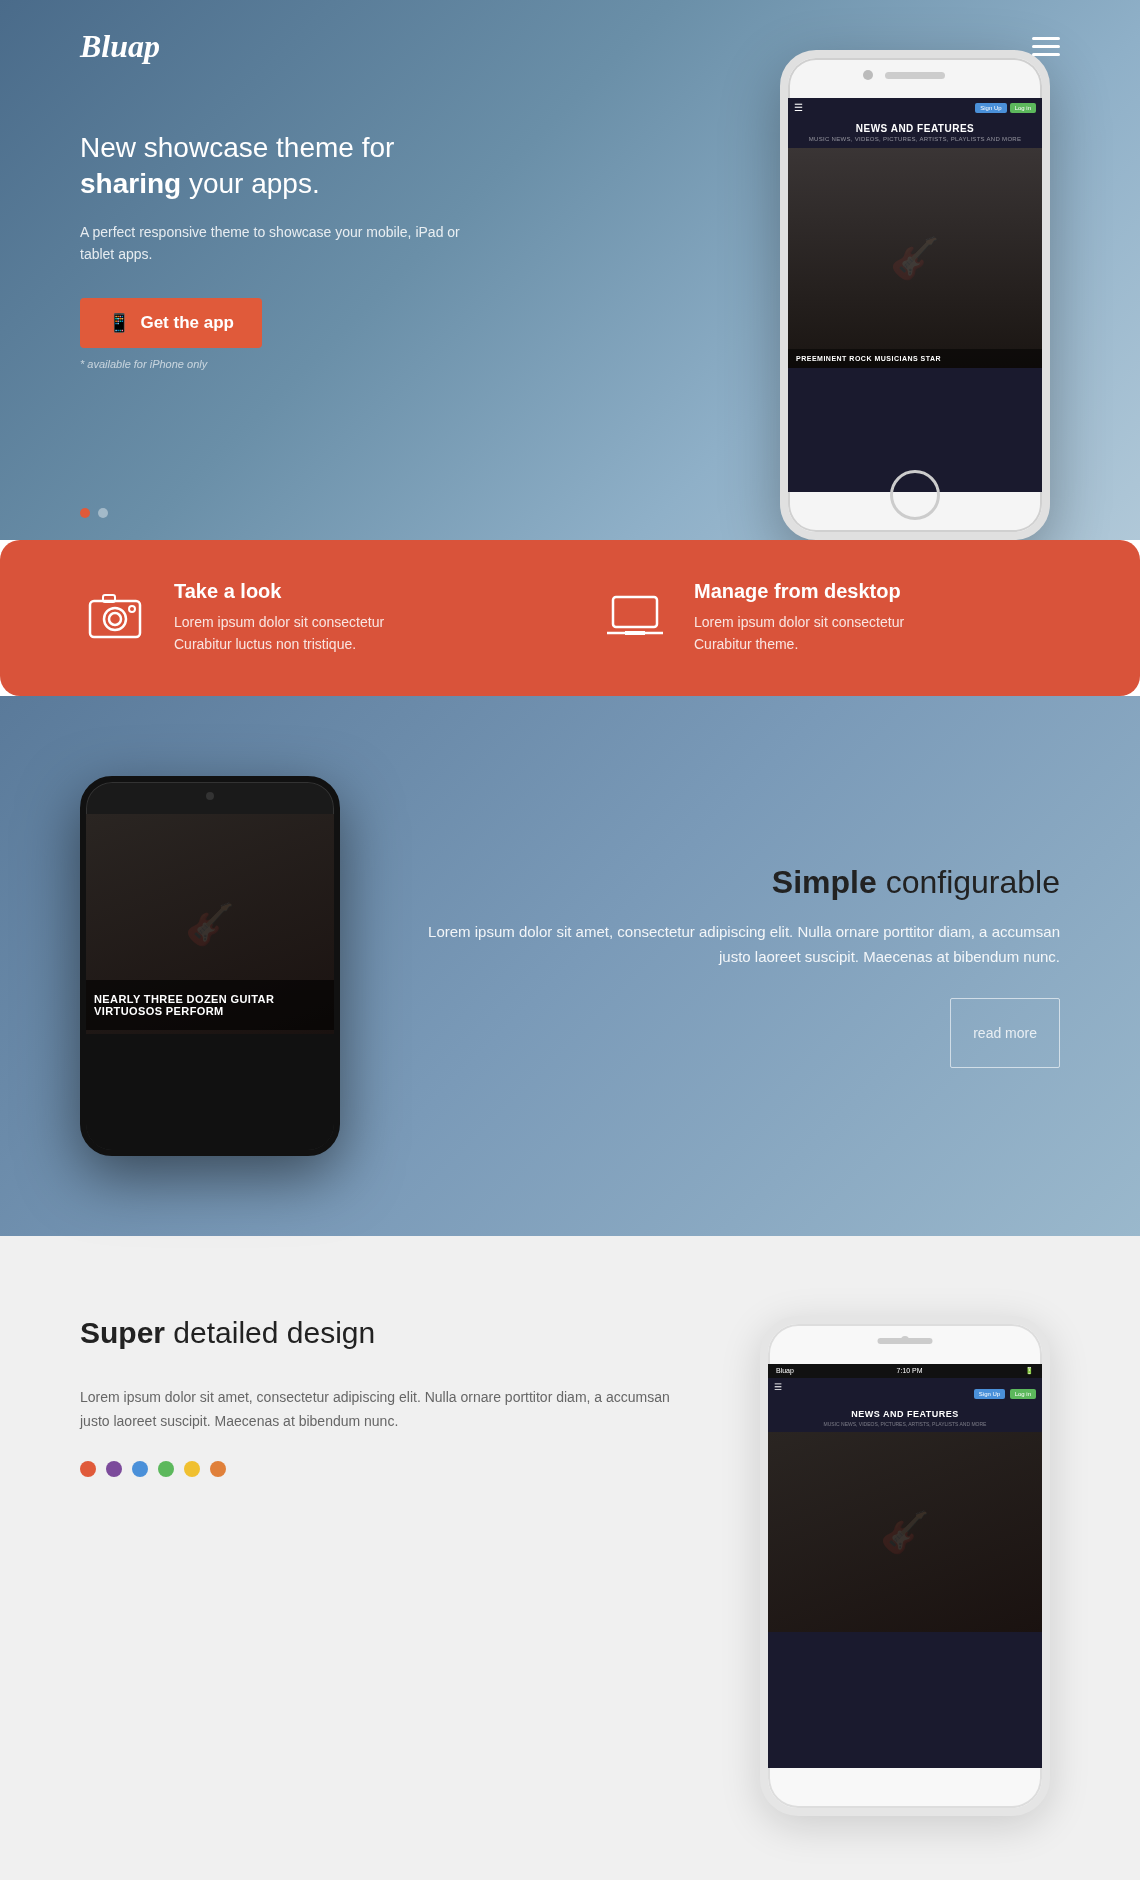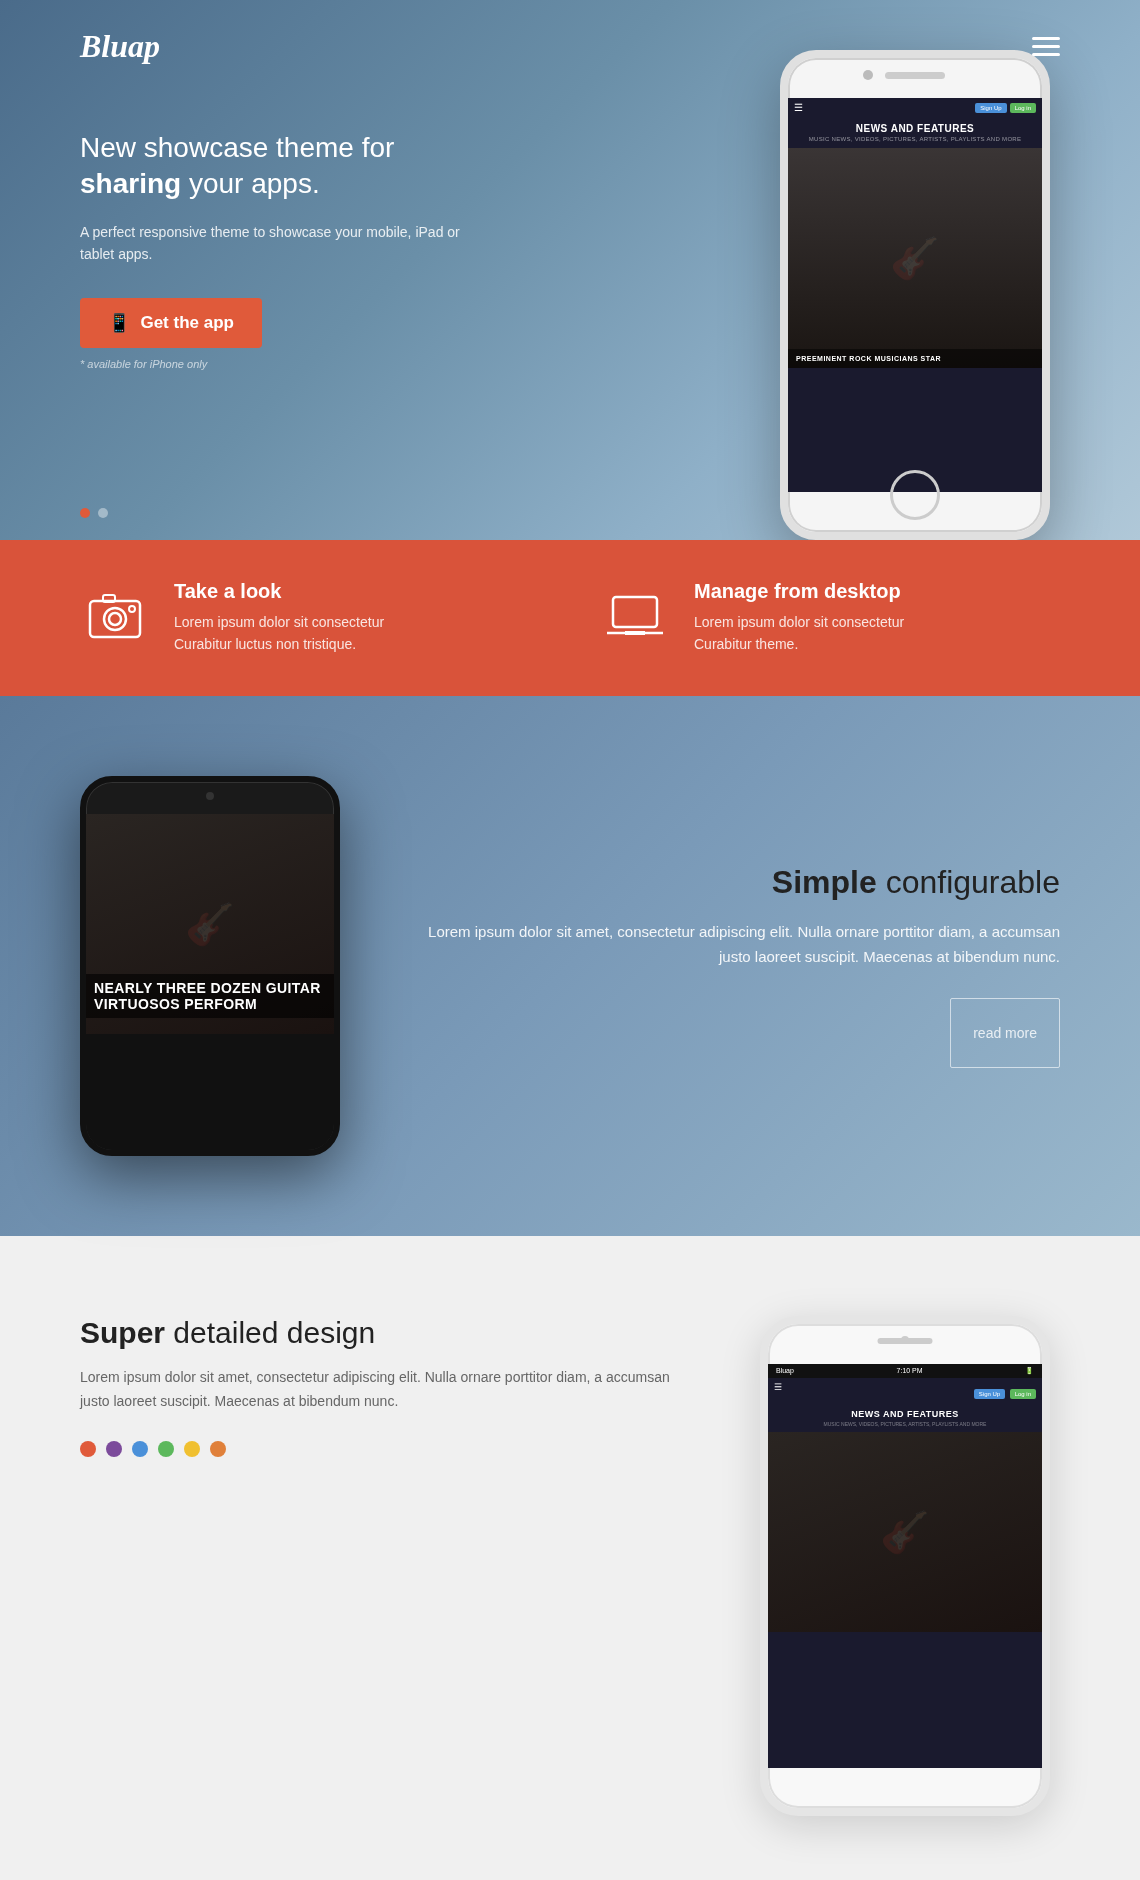--- a/index.html
+++ b/index.html
@@ -223,20 +223,21 @@
       border-radius: 50%;
     }
 
     
     .features-band {
       background: #d9533a;
       padding: 40px 80px;
       display: flex;
       align-items: flex-start;
       gap: 60px;
+      border-radius: 20px;
     }
     .feature-item {
       display: flex;
       align-items: flex-start;
       gap: 24px;
       flex: 1;
     }
     .feature-icon {
       width: 70px;
       height: 70px;
@@ -322,26 +323,26 @@
     }
     .phone-dark-img {
       width: 100%;
       height: 220px;
       background: linear-gradient(160deg, #2a2522 0%, #1a1210 100%);
       position: relative;
       overflow: hidden;
     }
     .phone-dark-caption {
       position: absolute;
-      bottom: 16px; left: 0; right: 0;
+      bottom: 4px; left: 0; right: 0;
       background: rgba(0,0,0,0.6);
       color: #fff;
-      font-size: 14px;
+      font-size: 11px;
       font-weight: bold;
-      padding: 6px 8px;
+      padding: 13px 8px;
       letter-spacing: 0.4px;
     }
     .section-text {
       flex: 1;
       color: #fff;
       text-align: right;
     }
     .section-text h2 {
       font-size: 32px;
       font-weight: 300;
@@ -379,21 +380,21 @@
       gap: 60px;
       min-height: 500px;
     }
     .section-super-text {
       flex: 1;
     }
     .section-super-text h2 {
       font-size: 30px;
       font-weight: 300;
       color: #222;
-      margin-bottom: 16px;
+      margin-bottom: 36px;
     }
     .section-super-text h2 strong {
       font-weight: 700;
     }
     .section-super-text p {
       font-size: 14px;
       color: #666;
       line-height: 1.7;
       margin-bottom: 28px;
     }

